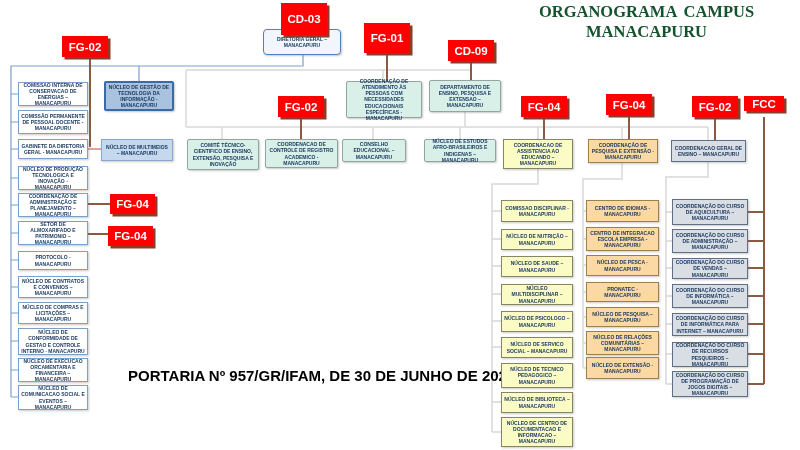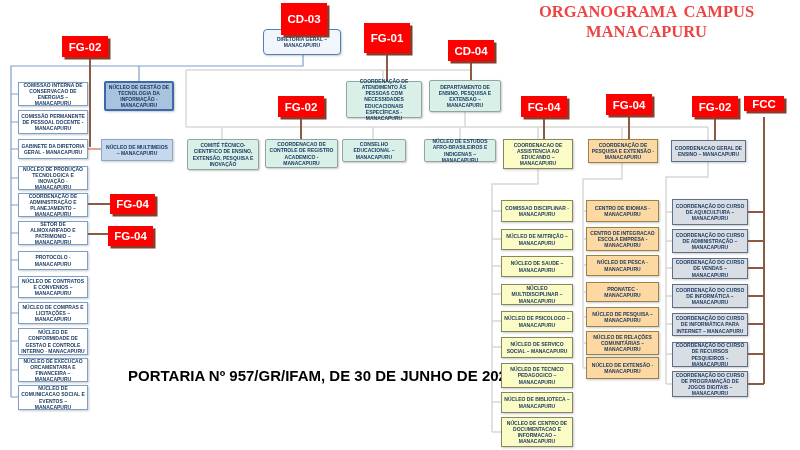--- a/index.html
+++ b/index.html
@@ -15,21 +15,21 @@
   .node.bluelight{background:#c5d8ee;border:1px solid #8aa8cc;}
   .node.diretoria{background:#f0f6fb;border:1.5px solid #4f81bd;border-radius:4px;}
   .node.mint{background:#d9f0e9;border:1px solid #93a5a0;border-radius:2px;}
   .node.yellow{background:#fbfbc6;border:1px solid #86865f;}
   .node.orange{background:#fcd8a2;border:1px solid #9c8149;}
   .node.grey{background:#d9dde4;border:1.2px solid #5f7086;}
   .tag{position:absolute;z-index:3;display:flex;align-items:center;justify-content:center;
        background:#ff0000;color:#ffffff;font-size:11.5px;font-weight:bold;
        box-shadow:2.5px 2.5px 0 #8c3b28;}
   .title{position:absolute;left:495px;top:2px;width:303px;text-align:center;z-index:2;
-         font-family:"Liberation Serif",serif;font-size:16.5px;font-weight:bold;color:#ef4444;
+         font-family:"Liberation Serif",serif;font-size:16.5px;font-weight:bold;color:#14532d;
          word-spacing:3px;}
   .subtitle{position:absolute;left:495px;top:22px;width:303px;text-align:center;z-index:2;
             font-family:"Liberation Serif",serif;font-size:7.5px;color:#222;}
   .portaria{position:absolute;left:128px;top:367px;z-index:2;font-size:15px;font-weight:bold;
             color:#000;}
 </style>
 </head>
 <body>
 
 <div id="canvas">
@@ -124,21 +124,21 @@
       <div class="node grey" style="left: 672px; top: 199px; width: 76px; height: 26px;">COORDENAÇÃO DO CURSO DE AQUICULTURA – MANACAPURU</div>
       <div class="node grey" style="left: 672px; top: 229px; width: 76px; height: 24px;">COORDENAÇÃO DO CURSO DE ADMINISTRAÇÃO – MANACAPURU</div>
       <div class="node grey" style="left: 672px; top: 258px; width: 76px; height: 21px;">COORDENAÇÃO DO CURSO DE VENDAS – MANACAPURU</div>
       <div class="node grey" style="left: 672px; top: 284px; width: 76px; height: 24px;">COORDENAÇÃO DO CURSO DE INFORMÁTICA – MANACAPURU</div>
       <div class="node grey" style="left: 672px; top: 313px; width: 76px; height: 23px;">COORDENAÇÃO DO CURSO DE INFORMÁTICA PARA INTERNET – MANACAPURU</div>
       <div class="node grey" style="left: 672px; top: 342px; width: 76px; height: 25px;">COORDENAÇÃO DO CURSO DE RECURSOS PESQUEIROS – MANACAPURU</div>
       <div class="node grey" style="left: 672px; top: 371px; width: 76px; height: 26px;">COORDENAÇÃO DO CURSO DE PROGRAMAÇÃO DE JOGOS DIGITAIS – MANACAPURU</div>
       <div class="tag" style="left: 62px; top: 36px; width: 46px; height: 21px;">FG-02</div>
       <div class="tag" style="left: 281px; top: 3px; width: 46px; height: 32px;">CD-03</div>
       <div class="tag" style="left: 364px; top: 23px; width: 46px; height: 30px;">FG-01</div>
-      <div class="tag" style="left: 448px; top: 40px; width: 46px; height: 21px;">CD-04</div>
+      <div class="tag" style="left: 448px; top: 40px; width: 46px; height: 21px;">CD-09</div>
       <div class="tag" style="left: 278px; top: 96px; width: 46px; height: 21px;">FG-02</div>
       <div class="tag" style="left: 521px; top: 96px; width: 46px; height: 21px;">FG-04</div>
       <div class="tag" style="left: 606px; top: 94px; width: 46px; height: 21px;">FG-04</div>
       <div class="tag" style="left: 692px; top: 96px; width: 46px; height: 21px;">FG-02</div>
       <div class="tag" style="left: 744px; top: 96px; width: 40px; height: 15px;">FCC</div>
       <div class="tag" style="left: 110px; top: 194px; width: 45px; height: 20px;">FG-04</div>
       <div class="tag" style="left: 108px; top: 226px; width: 45px; height: 20px;">FG-04</div>
     </div>
 </div>
 

